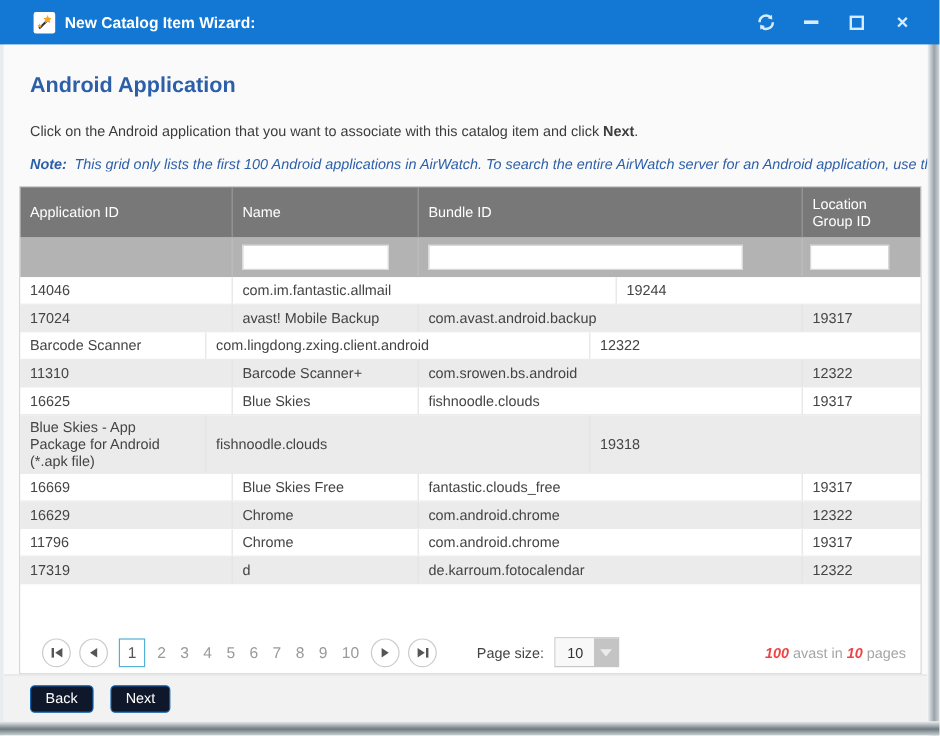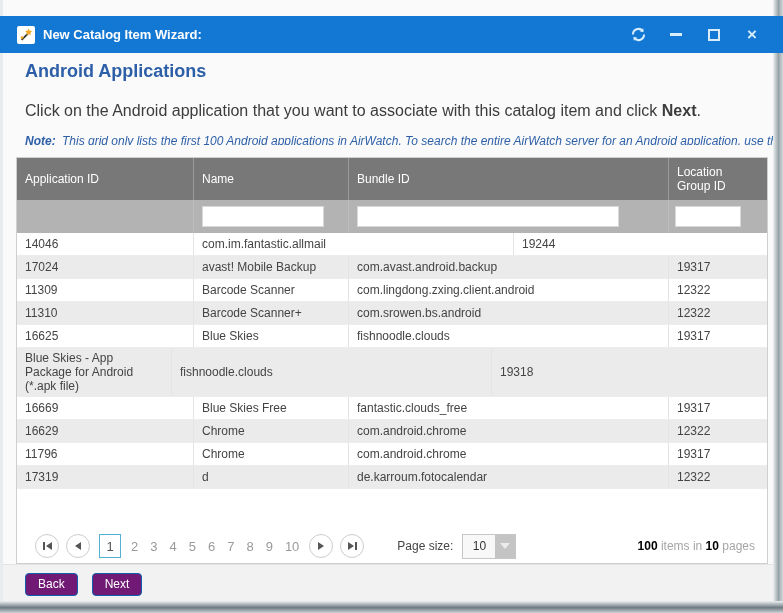--- a/index.html
+++ b/index.html
@@ -8,37 +8,37 @@
   .window { position:relative; width:783px; height:613px; background:#fafafa; overflow:hidden; }
 
   
   .frame-left   { position:absolute; top:0; left:0; width:3px; height:100%; background:#e8ecee; z-index:5; }
   .frame-right  { position:absolute; top:0; right:0; width:10px; height:100%;
                   background:linear-gradient(to right,#eef1f2,#98a3a9 55%,#d6dadd); z-index:5; }
   .frame-bottom { position:absolute; left:0; bottom:0; width:100%; height:12px;
                   background:linear-gradient(to bottom,#eef1f2,#6e7b82 55%,#ccd2d5); z-index:5; }
 
   
-  .titlebar { position:absolute; top:16px; left:0; width:100%; height:37px; background:#1377d4;
-              display:flex; align-items:center; padding-left:17px; z-index:6; }
+  .titlebar { position:absolute; top:0; left:0; width:100%; height:37px; background:#1377d4;
+              display:flex; align-items:center; padding-left:28px; z-index:6; }
   .app-icon { width:18px; height:18px; background:#fff; border-radius:2px; margin-right:8px;
               display:flex; align-items:center; justify-content:center; flex:0 0 auto; }
   .title    { color:#fff; font-weight:bold; font-size:13px; }
   .win-controls { margin-left:auto; margin-right:18px; display:flex; align-items:center; gap:12px; }
   .win-btn  { width:26px; height:26px; display:flex; align-items:center; justify-content:center;
               color:#d9ecfb; cursor:default; }
   .min-glyph { width:12px; height:3px; background:#d9ecfb; }
   .max-glyph { width:12px; height:12px; border:2px solid #d9ecfb; }
   .close-glyph { font-size:17px; font-weight:bold; line-height:1; }
 
   
   .content { position:absolute; top:37px; left:3px; right:10px; bottom:12px; background:#fafafa;
              display:flex; flex-direction:column; z-index:1; overflow:hidden; }
   h1.page-title { margin:24px 0 0 22px; font-size:18px; color:#2d5fa8; }
-  .instruction  { margin:20px 0 0 22px; font-size:16px; color:#3c3c3c; }
+  .instruction  { margin:20px 0 0 22px; font-size:12px; color:#3c3c3c; }
   .note         { margin:14px 0 0 22px; font-size:12px; font-style:italic; color:#2d5fa8;
                   white-space:nowrap; overflow:hidden; }
   .note b { margin-right:3px; }
 
   
   .grid { margin:12px 0 0 13px; width:752px; border:1px solid #cfcfcf; background:#fff;
           font-size:12px; color:#444; }
   .grid-header { display:flex; background:#787878; color:#fff; min-height:42px;justify-content:space-between; }
   .grid-header .cell { display:flex; align-items:center; padding:4px 8px;
                        border-right:1px solid #9a9a9a; }
@@ -84,26 +84,26 @@
   .page-size { margin-left:26px; display:flex; align-items:center; font-size:12px; color:#444; }
   .ps-label { margin-right:9px; }
   .ps-combo { display:flex; border:1px solid #c6c6c6; height:25px; }
   .ps-value { width:32px; background:#f8f8f8; display:flex; align-items:center; justify-content:center;
               color:#333; }
   .ps-arrow { width:20px; background:#c4c4c4; display:flex; align-items:center; justify-content:center; }
   .tri-d { width:0; height:0; border-left:5px solid transparent; border-right:5px solid transparent;
            border-top:6px solid #ebebeb; }
 
   .pager-summary { margin-left:auto; font-size:12px; color:#a5a5a5; }
-  .pager-summary b { color:#000000; }
+  .pager-summary b { color:#ef4444;font-style:italic; }
 
   
   .footer { margin-top:auto; border-top:1px solid #e3e3e3; background:#f2f2f2; height:43px;
             padding:8px 0 0 22px; display:flex; gap:14px; align-items:flex-start; }
-  .btn { background:#701a75; color:#fff; border:1px solid #0d61ae; border-radius:4px;
+  .btn { background:#0f172a; color:#fff; border:1px solid #0d61ae; border-radius:4px;
          font-size:12px; font-family:inherit; padding:3px 12px 4px; cursor:pointer; }
 </style>
 </head>
 <body>
 
 <div class="window">
 
   <div class="titlebar">
     <span class="app-icon">
       <svg width="14" height="14" viewBox="0 0 16 16">
@@ -129,21 +129,21 @@
       </span>
       <span class="win-btn">
         <span class="max-glyph"></span>
       </span>
       <span class="win-btn close-glyph">×</span>
     </div>
   </div>
 
   <div class="content">
 
-    <h1 class="page-title">Android Applications</h1>
+    <h1 class="page-title">Android Application</h1>
 
     <p class="instruction"><span>Click on the Android application that you want to associate with this catalog item and click </span><b>Next</b><span>.</span></p>
 
     <p class="note"><b class="note-label">Note:</b><span> This grid only lists the first 100 Android applications in AirWatch. To search the entire AirWatch server for an Android application, use the column filters</span></p>
 
     <div class="grid">
 
       <div class="grid-header">
         <div class="cell col-appid">Application ID</div>
         <div class="cell col-name">Name</div>
@@ -170,21 +170,20 @@
           <div class="cell col-bundle">com.im.fantastic.allmail</div>
           <div class="cell col-location">19244</div>
         </div>
         <div class="g-row alt">
           <div class="cell col-appid">17024</div>
           <div class="cell col-name">avast! Mobile Backup</div>
           <div class="cell col-bundle">com.avast.android.backup</div>
           <div class="cell col-location">19317</div>
         </div>
         <div class="g-row">
-          <div class="cell col-appid">11309</div>
           <div class="cell col-name">Barcode Scanner</div>
           <div class="cell col-bundle">com.lingdong.zxing.client.android</div>
           <div class="cell col-location">12322</div>
         </div>
         <div class="g-row alt">
           <div class="cell col-appid">11310</div>
           <div class="cell col-name">Barcode Scanner+</div>
           <div class="cell col-bundle">com.srowen.bs.android</div>
           <div class="cell col-location">12322</div>
         </div>
@@ -258,21 +257,21 @@
         <span class="page-size">
           <span class="ps-label">Page size:</span>
           <span class="ps-combo">
             <span class="ps-value">10</span>
             <span class="ps-arrow">
               <span class="tri-d"></span>
             </span>
           </span>
         </span>
 
-        <span class="pager-summary"><b>100</b><span> items in </span><b>10</b><span> pages</span></span>
+        <span class="pager-summary"><b>100</b><span> avast in </span><b>10</b><span> pages</span></span>
       </div>
 
     </div>
 
     <div class="footer">
       <button class="btn">Back</button>
       <button class="btn">Next</button>
     </div>
 
   </div>

